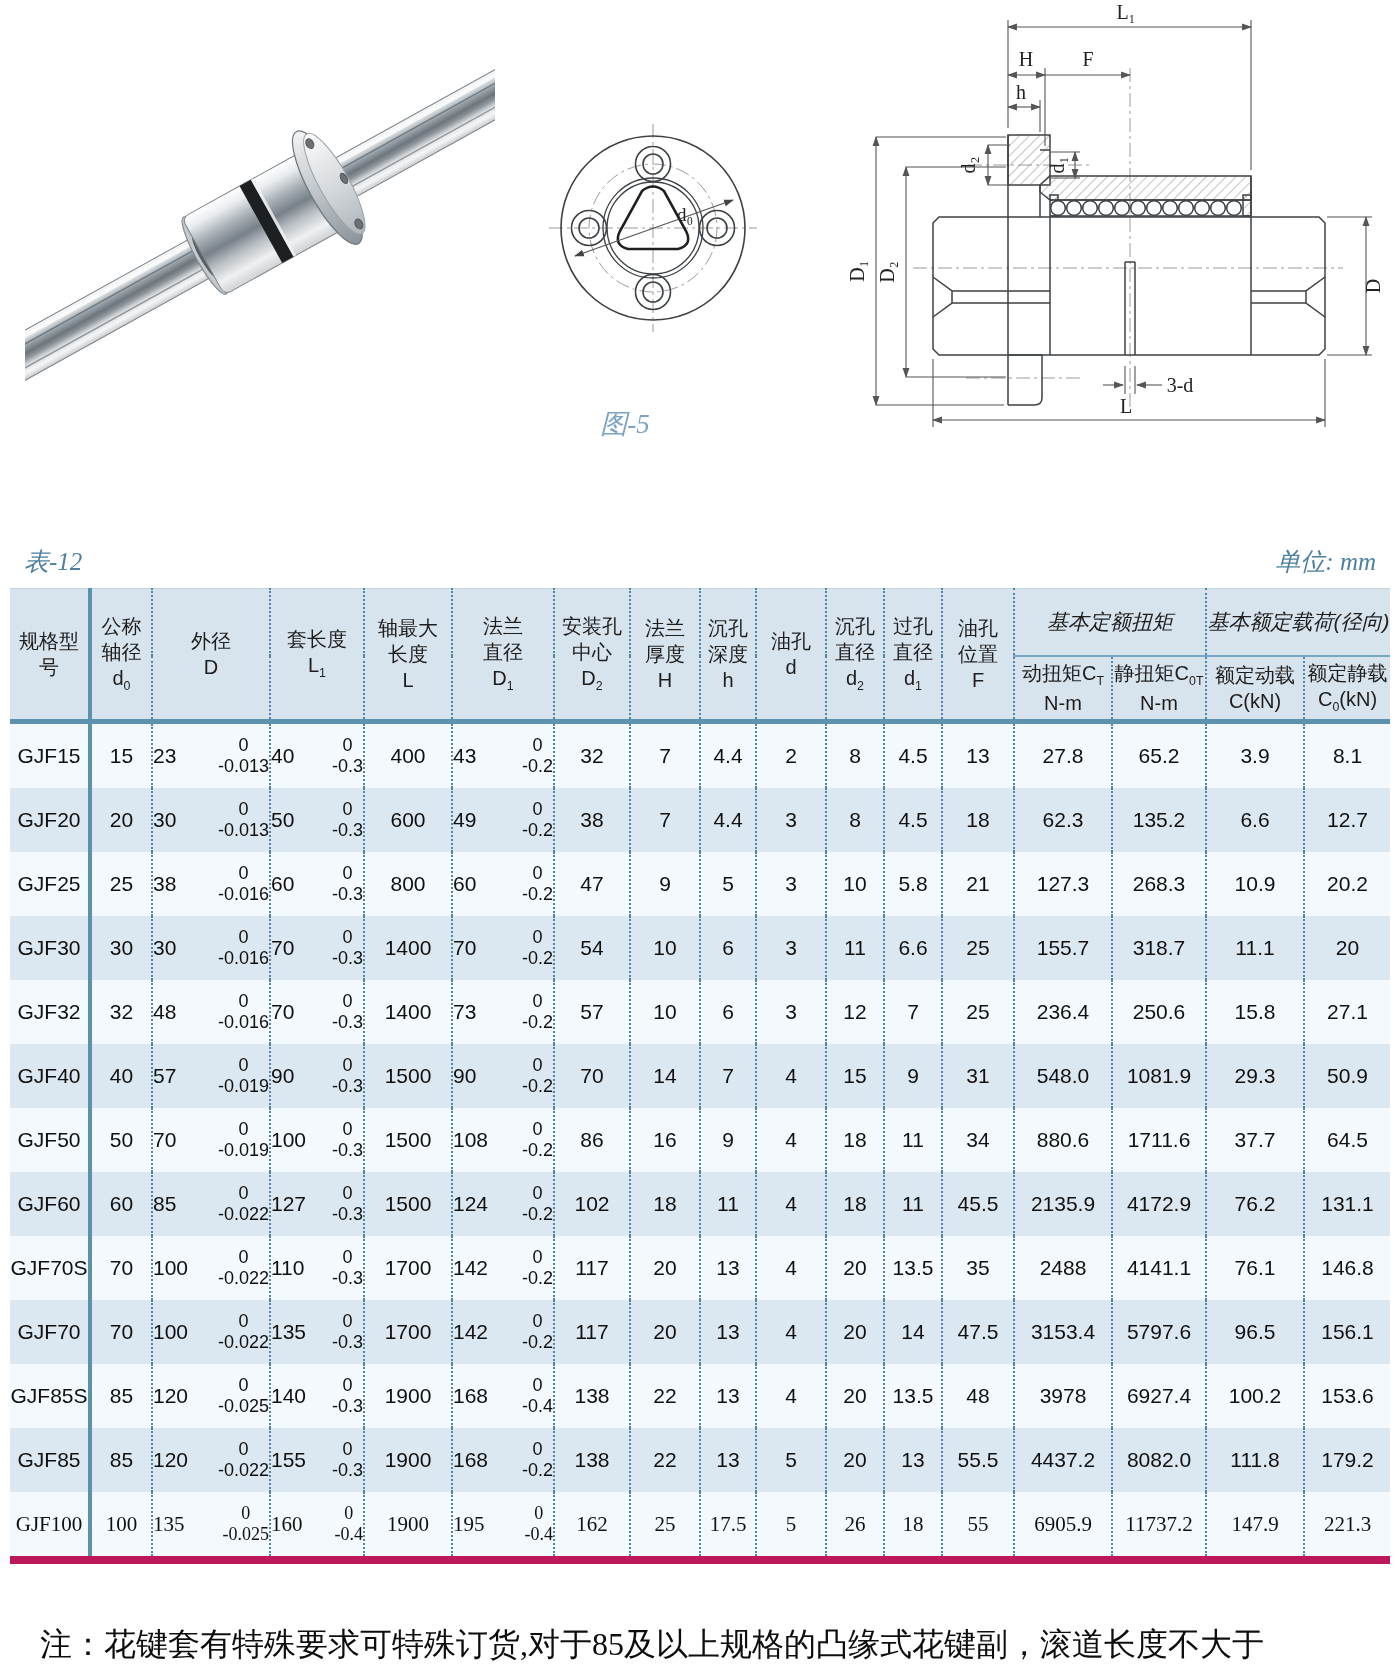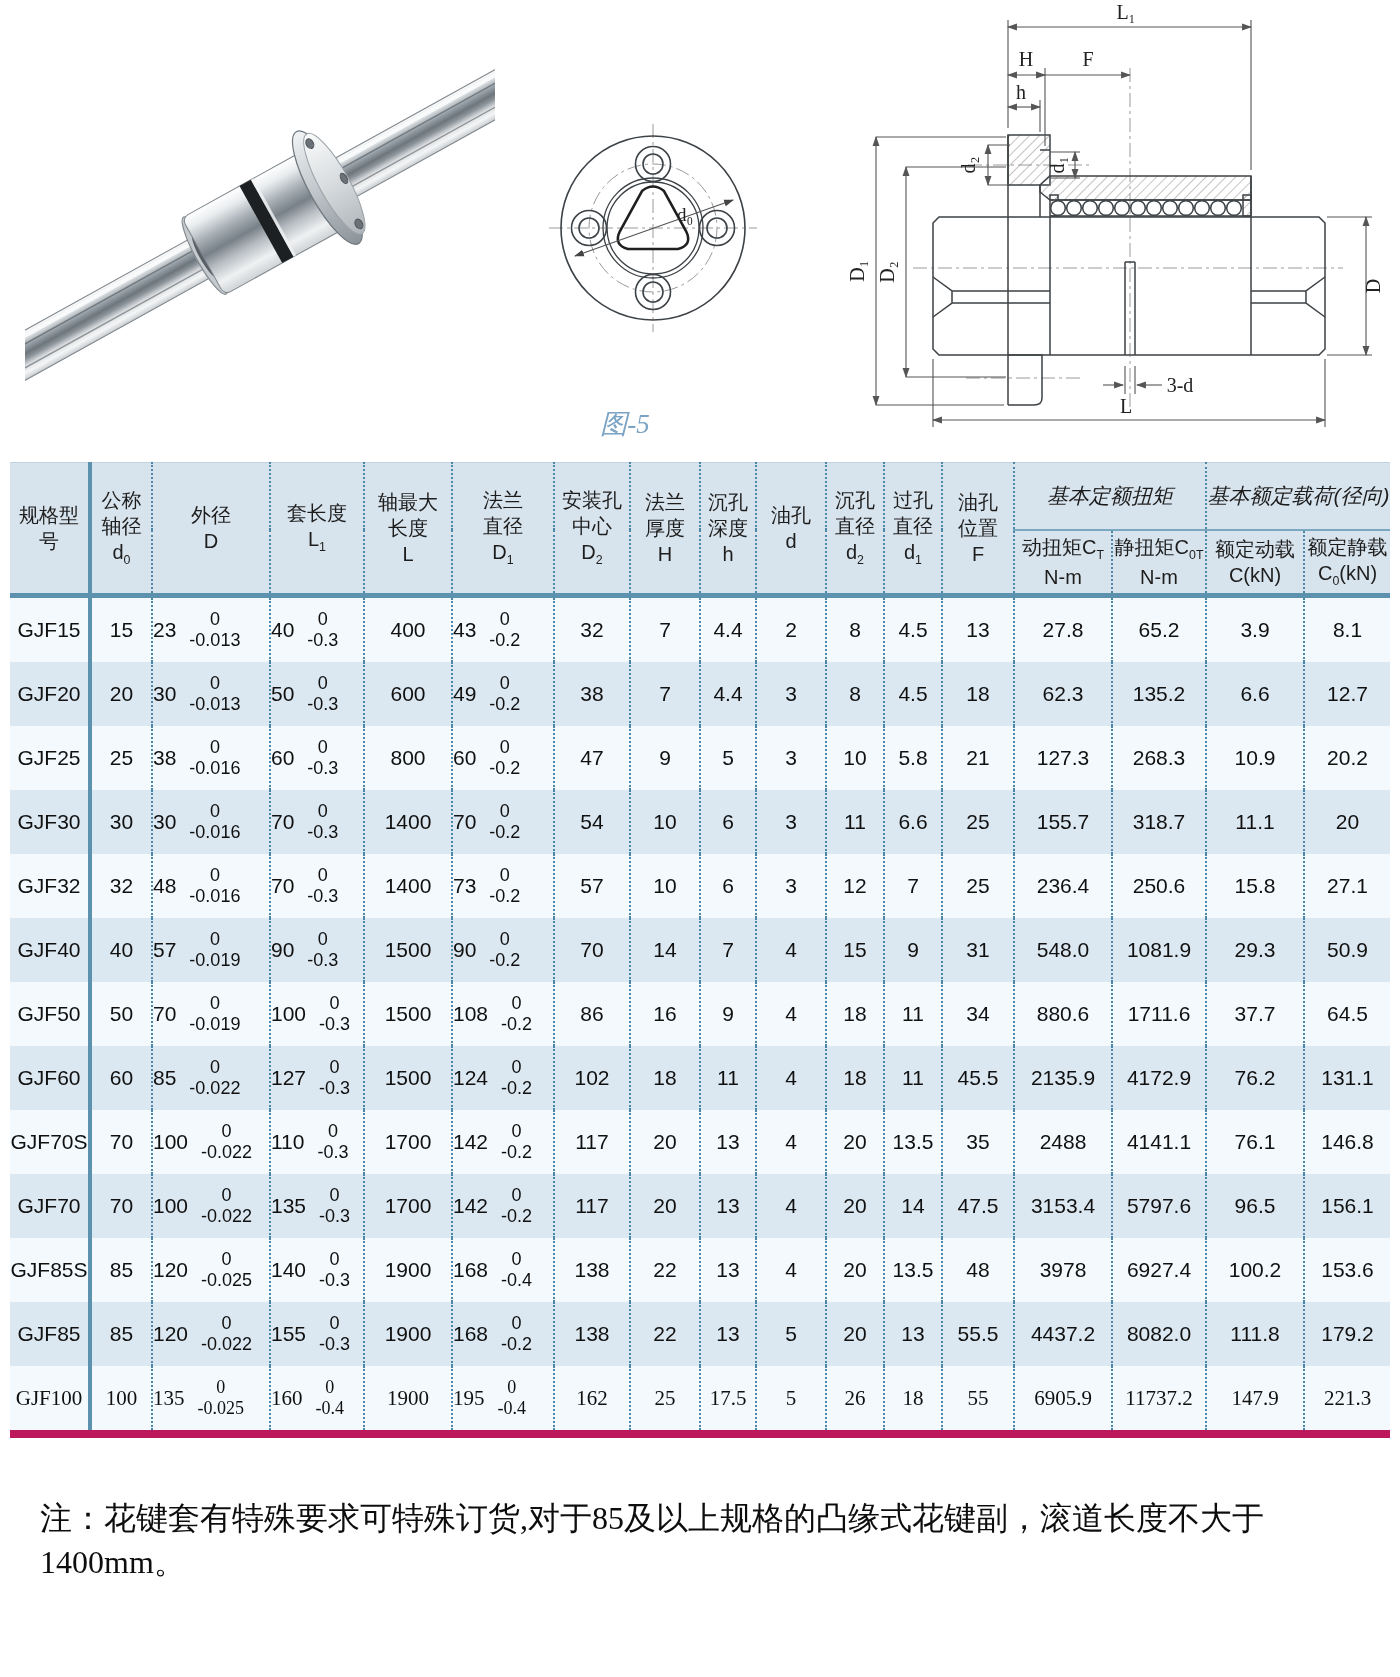--- a/index.html
+++ b/index.html
@@ -28,21 +28,21 @@
   .spec th.modelcol,.spec td.modelcol{border-right:4px solid #5d92af;}
   .spec thead th{background:#d8e4ed;font-weight:normal;font-size:20px;color:#1d1d1d;line-height:1.3;border-top:1px solid #c2d4e0;}
   .spec thead th{border-bottom:5px solid #5d92af;}
   .spec thead th.grouphead{border-bottom:2px solid #7ba6bf;height:66px;font-size:21px;font-style:italic;}
   .spec thead tr.subrow th{height:62px;border-bottom:5px solid #5d92af;font-size:20px;margin-left:12px;}
   .spec tbody td{height:64px;font-size:21px;color:#101010;}
   .spec tbody tr:nth-child(odd) td{background:#f3f9fc;}
   .spec tbody tr:nth-child(even) td{background:#dce8f1;}
   .spec tbody tr:last-child td{border-bottom:8px solid #be185d;font-family:Liberation Serif, serif;}
   .spec sub{font-size:0.62em;}
-  .vt{display:flex;align-items:center;justify-content:flex-start;gap:13px;}
+  .vt{display:flex;align-items:center;justify-content:space-between;gap:13px;}
   .tol{display:inline-flex;flex-direction:column;font-size:18px;line-height:1.18;text-align:center;}
 
   
   .note{margin:59px 0 0 40px;font-family:Liberation Serif, serif;font-size:32px;color:#0d0d0d;}
 </style>
 </head>
 <body>
 
 <div class="page">
 
@@ -211,20 +211,24 @@
         <text x="76" y="272" transform="rotate(-90 76 272)">D₂</text>
         <text x="562" y="286" transform="rotate(-90 562 286)">D</text>
         <text x="362" y="392">3-d</text>
         <text x="308" y="413">L</text>
       </g>
     </svg>
 
     <div class="figure-caption">图-5</div>
   </div>
 
+  <div class="table-label-row">
+    <span class="table-label">表-12</span>
+    <span class="unit-label">单位: mm</span>
+  </div>
 
   <table class="spec" id="spec-table">
     <colgroup id="spec-cols">
         <col style="width: 80px;">
         <col style="width: 62px;">
         <col style="width: 118px;">
         <col style="width: 94px;">
         <col style="width: 88px;">
         <col style="width: 102px;">
         <col style="width: 76px;">

